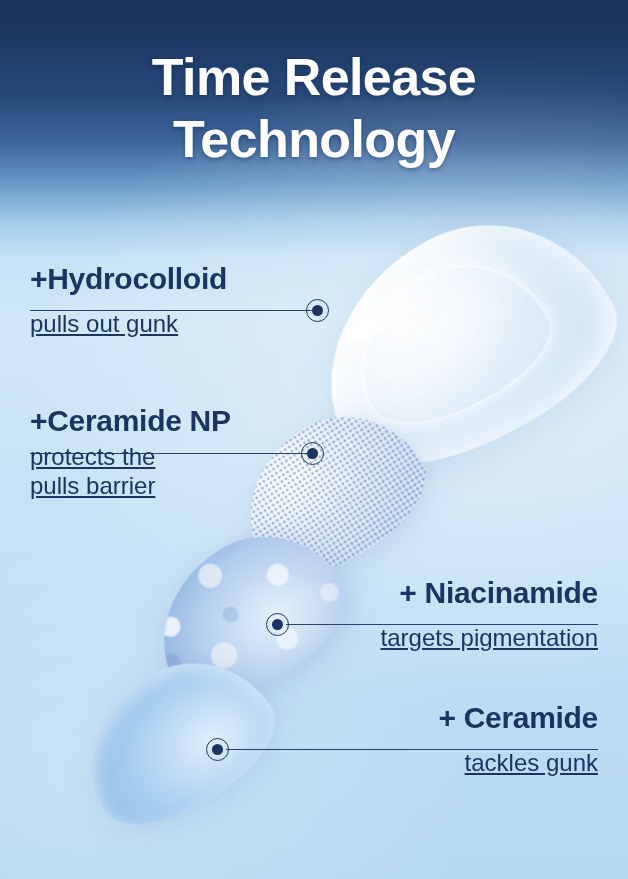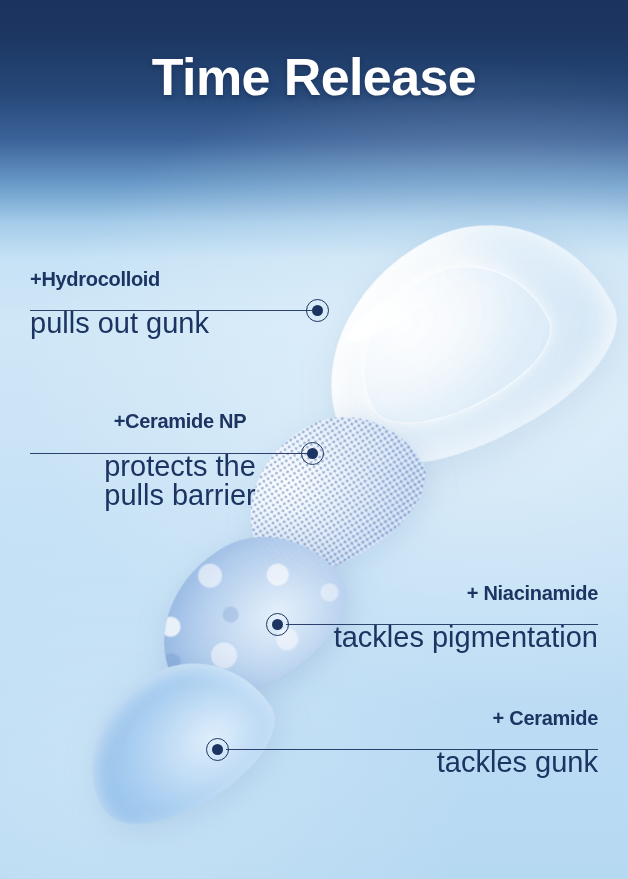--- a/index.html
+++ b/index.html
@@ -132,25 +132,25 @@
   #patch-retinol .drop{
     border-radius:56% 46% 48% 52% / 66% 70% 34% 36%;
     background:
       radial-gradient(72% 78% at 66% 64%, rgba(224,240,253,.98), rgba(168,206,240,.97) 62%, rgba(143,188,232,.96) 100%);
     box-shadow:inset 0 6px 18px rgba(255,255,255,.55);
   }
 
   
   .callout{position:absolute;}
   .c-head{
-    color:#1c3461;font-weight:bold;font-size:20px;line-height:34px;
+    color:#1c3461;font-weight:bold;font-size:30px;line-height:34px;
     letter-spacing:-.3px;white-space:nowrap;
   }
   .c-sub{
-    color:#1c3461;font-weight:normal;font-size:29px;line-height:29px;
+    color:#1c3461;font-weight:normal;font-size:24px;line-height:29px;text-decoration:underline;
   }
   .rule{
     position:absolute;height:0;border-top:1.3px solid #1c3461;opacity:.92;
   }
   .marker{
     position:absolute;width:23px;height:23px;border-radius:50%;
     border:1.8px solid #1c3461;background:transparent;
     box-sizing:border-box;
     display:flex;align-items:center;justify-content:center;
   }
@@ -185,44 +185,45 @@
       <div class="mottle"></div>
     </div>
   </div>
 
   <div class="patch" id="patch-retinol">
     <div class="drop"></div>
   </div>
 
   <div class="title">
     <span>Time Release</span>
+    <span class="l2">Technology</span>
   </div>
 
   <div class="callout" style="left:30px;top:262px;width:300px;">
     <div class="c-head">+Hydrocolloid</div>
     <div class="c-sub" style="margin-top:13px;">pulls out gunk</div>
   </div>
   <div class="rule" style="left:30px;top:310px;width:282px;"></div>
   <div class="marker" style="left:306px;top:299px;">
       <i></i>
     </div>
 
-  <div class="callout" style="left:30px;top:404px;width:300px;text-align:center;">
+  <div class="callout" style="left:30px;top:404px;width:300px;">
     <div class="c-head">+Ceramide NP</div>
-    <div class="c-sub" style="margin-top:14px;">protects the</div>
+    <div class="c-sub" style="margin-top:4px;">protects the</div>
     <div class="c-sub">pulls barrier</div>
   </div>
   <div class="rule" style="left:30px;top:453px;width:282px;"></div>
   <div class="marker" style="left:301px;top:442px;">
       <i></i>
     </div>
 
   <div class="callout align-right" style="left:298px;top:576px;width:300px;">
     <div class="c-head">+ Niacinamide</div>
-    <div class="c-sub" style="margin-top:13px;">tackles pigmentation</div>
+    <div class="c-sub" style="margin-top:13px;">targets pigmentation</div>
   </div>
   <div class="rule" style="left:286px;top:624px;width:312px;"></div>
   <div class="marker" style="left:266px;top:613px;">
       <i></i>
     </div>
 
   <div class="callout align-right" style="left:298px;top:701px;width:300px;">
     <div class="c-head">+ Ceramide</div>
     <div class="c-sub" style="margin-top:13px;">tackles gunk</div>
   </div>

